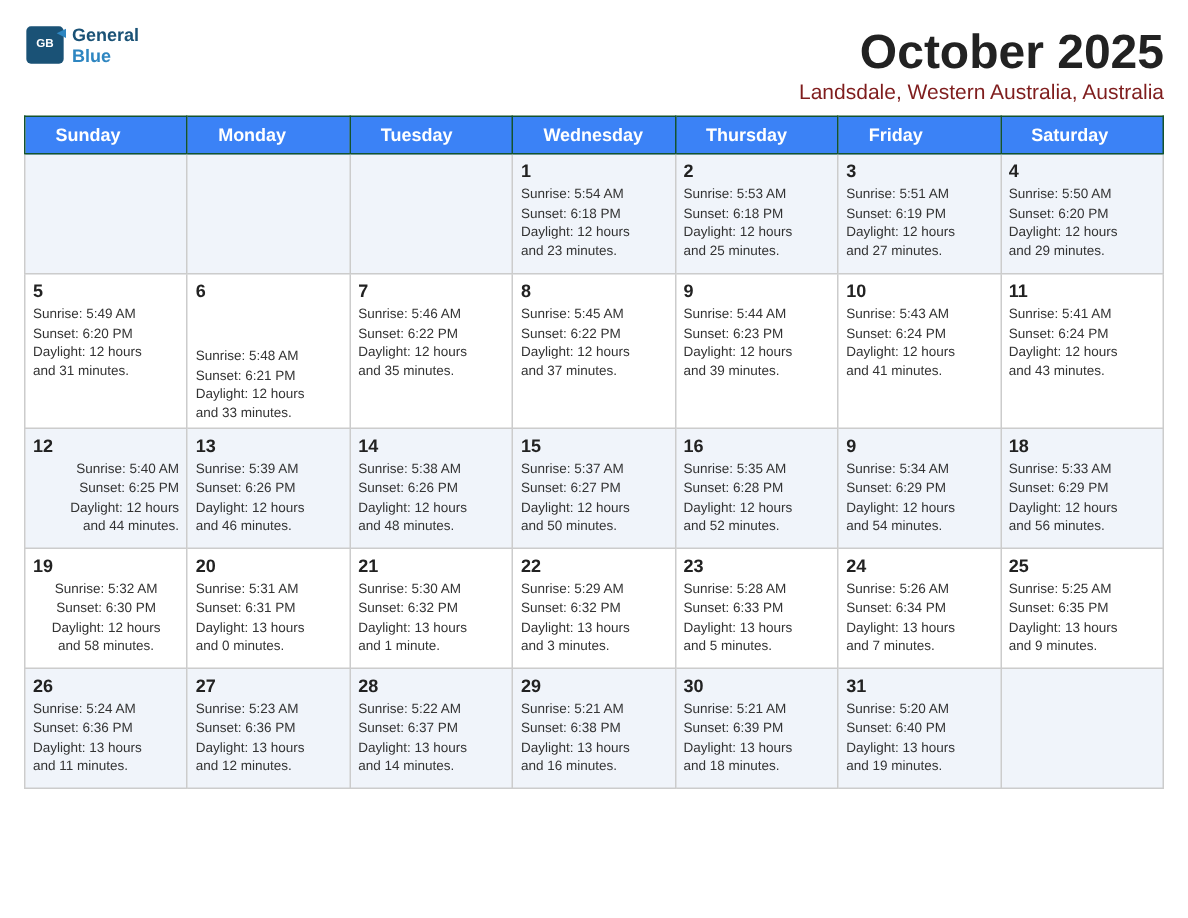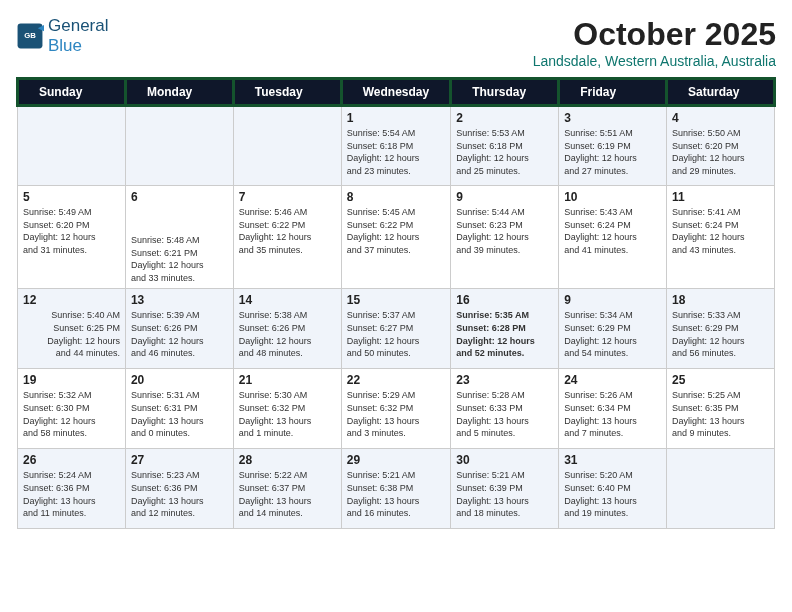--- a/index.html
+++ b/index.html
@@ -15,55 +15,55 @@
       align-items: flex-start;
       justify-content: space-between;
       margin-bottom: 8px;
     }
     .logo {
       display: flex;
       align-items: center;
       gap: 4px;
     }
     .logo-text {
-      font-size: 17px;
-      font-weight: normal;
+      font-size: 12px;
+      font-weight: bold;
       color: #1a5276;
       line-height: 1.2;
     }
     .logo-blue { color: #2e86c1; }
     .logo-icon {
       width: 28px;
       height: 28px;
     }
     .title-area {
       text-align: right;
     }
     .month-title {
       font-size: 32px;
       font-weight: bold;
       color: #222;
     }
     .location-title {
       font-size: 14px;
-      color: #0f766e;
+      color: #7f1d1d;
     }
     .calendar-table {
       width: 100%;
       border-collapse: collapse;
       border: 1px solid #ccc;
     }
     .calendar-table th {
-      background: #0f172a;
+      background: #3b82f6;
       color: #fff;
       font-size: 12px;
       font-weight: bold;
       padding: 5px 20px;
       text-align: left;
-      border: 3px solid #14532d;
+      border: 1px solid #14532d;
     }
     .calendar-table td {
       vertical-align: top;
       border: 1px solid #ccc;
       padding: 4px 5px;
       width: 108px;
       min-height: 80px;
       height: 80px;
       font-size: 9.5px;
       color: #333;
@@ -232,21 +232,21 @@
         </td>
         <td>
           <div class="day-number">15</div>
           <div class="day-detail" style="white-space: pre-line;">Sunrise: 5:37 AM
 Sunset: 6:27 PM
 Daylight: 12 hours
 and 50 minutes.</div>
         </td>
         <td>
           <div class="day-number">16</div>
-          <div class="day-detail" style="white-space: pre-line; font-weight: bold;">Sunrise: 5:35 AM
+          <div class="day-detail" style="white-space: pre-line;">Sunrise: 5:35 AM
 Sunset: 6:28 PM
 Daylight: 12 hours
 and 52 minutes.</div>
         </td>
         <td>
           <div class="day-number">9</div>
           <div class="day-detail" style="white-space: pre-line;">Sunrise: 5:34 AM
 Sunset: 6:29 PM
 Daylight: 12 hours
 and 54 minutes.</div>
@@ -255,21 +255,21 @@
           <div class="day-number">18</div>
           <div class="day-detail" style="white-space: pre-line;">Sunrise: 5:33 AM
 Sunset: 6:29 PM
 Daylight: 12 hours
 and 56 minutes.</div>
         </td>
       </tr>
       <tr>
         <td>
           <div class="day-number">19</div>
-          <div class="day-detail" style="white-space: pre-line;">Sunrise: 5:32 AM
+          <div class="day-detail" style="white-space: pre-line; text-align: center;">Sunrise: 5:32 AM
 Sunset: 6:30 PM
 Daylight: 12 hours
 and 58 minutes.</div>
         </td>
         <td>
           <div class="day-number">20</div>
           <div class="day-detail" style="white-space: pre-line;">Sunrise: 5:31 AM
 Sunset: 6:31 PM
 Daylight: 13 hours
 and 0 minutes.</div>

